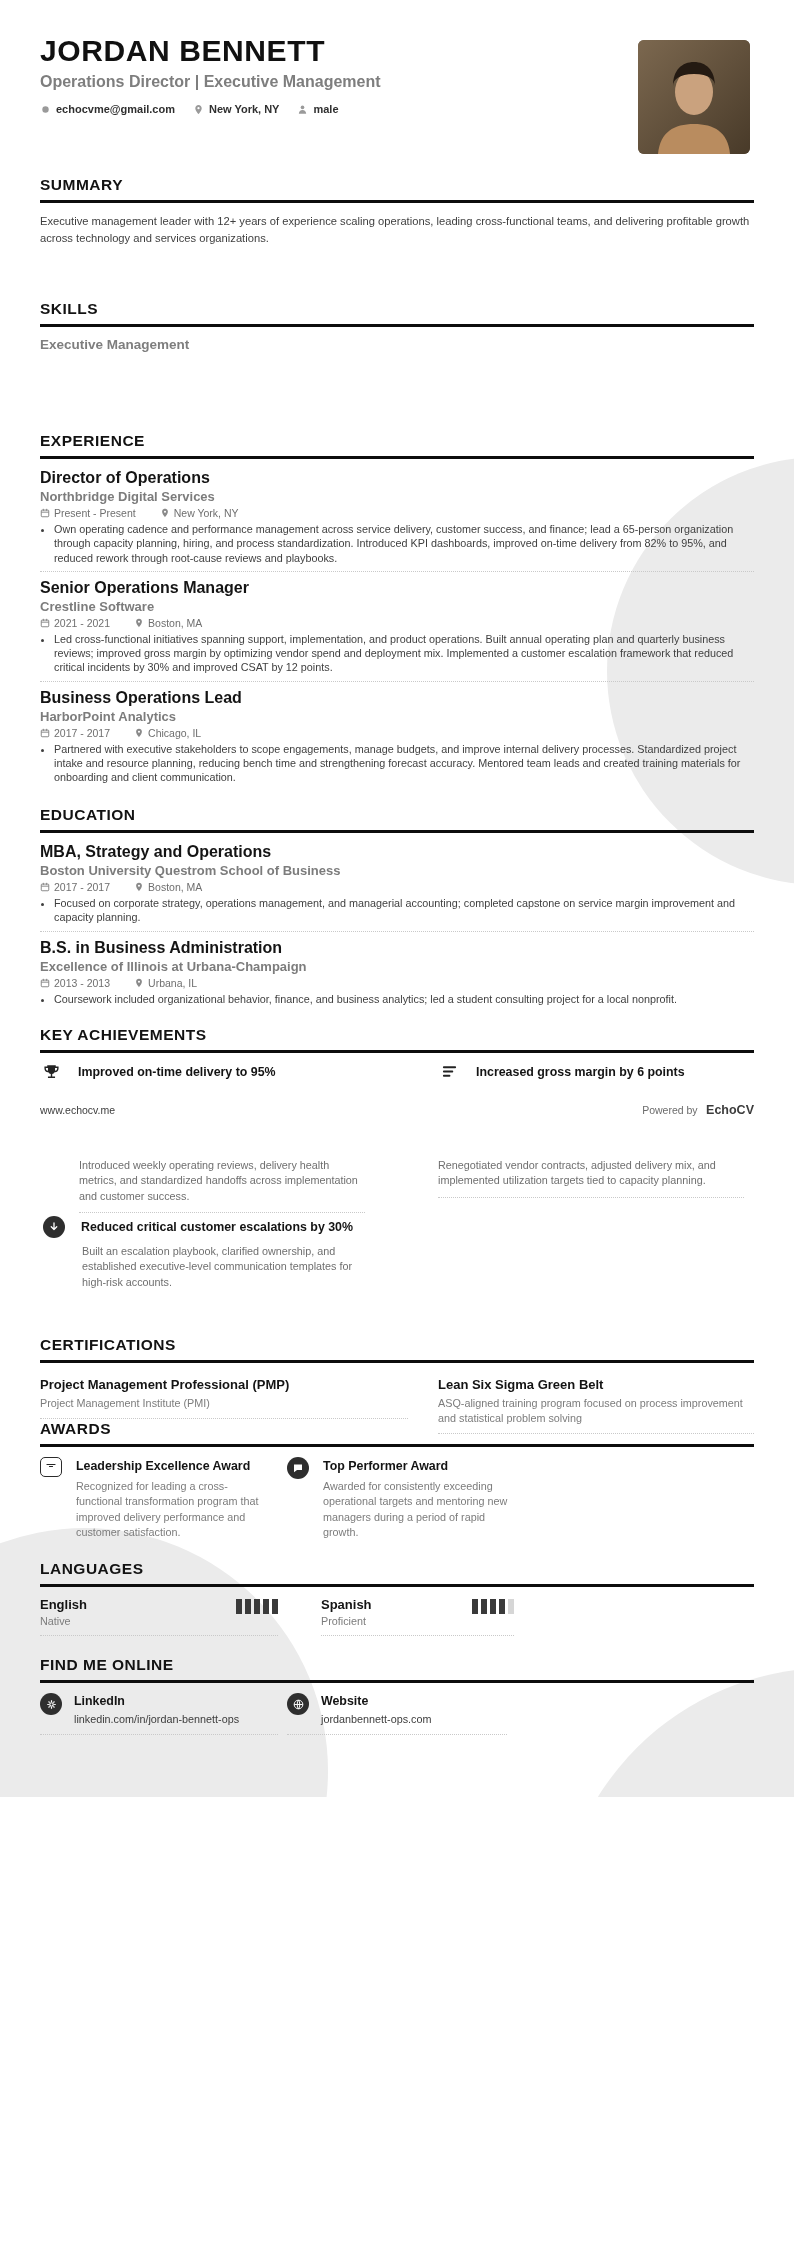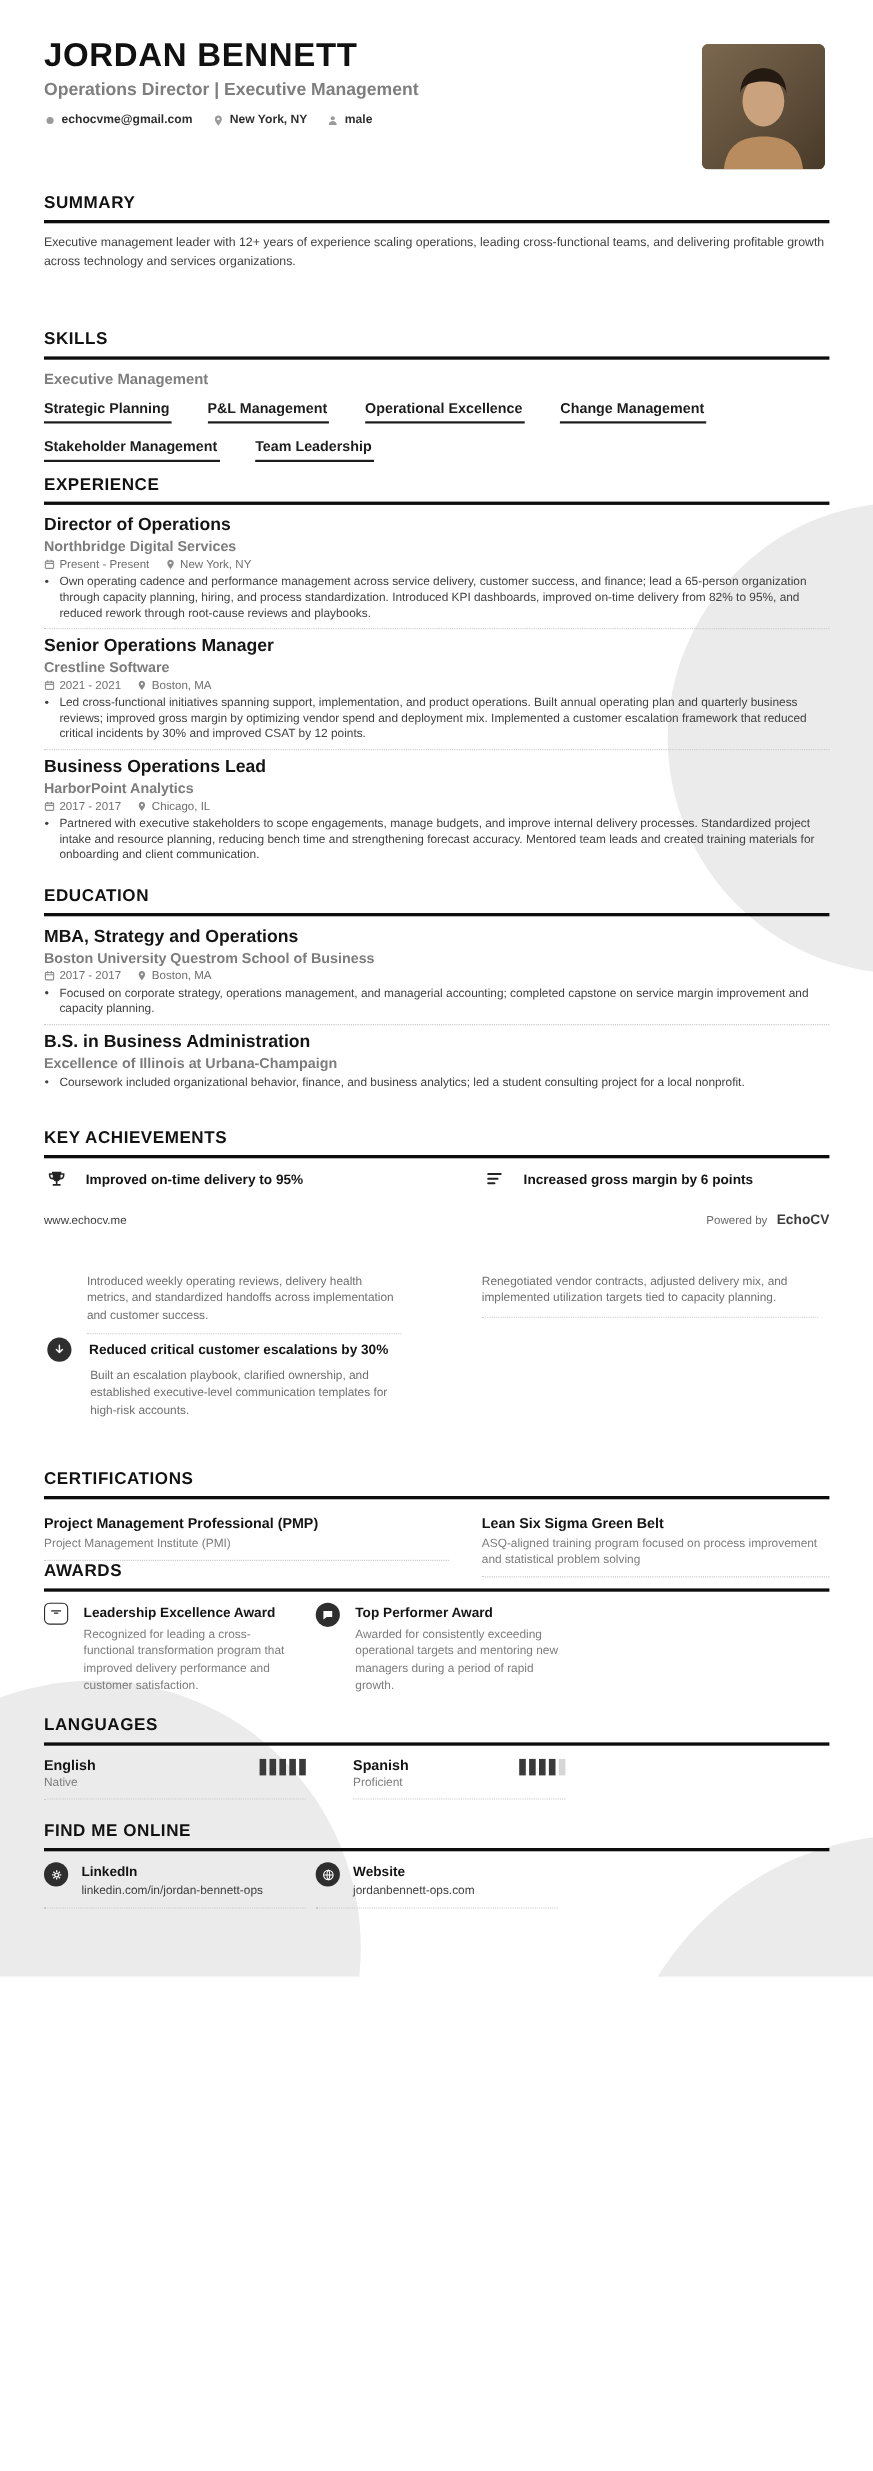--- a/index.html
+++ b/index.html
@@ -29,21 +29,21 @@
   
   .skill-group{font-size:13.5px;font-weight:700;color:#7e7e7e;margin:2px 0 10px 0;}
   .skill{display:inline-block;font-size:13px;font-weight:700;color:#1c1c1c;
          border-bottom:2px solid #1c1c1c;padding:0 2px 5px 0;margin:0 28px 12px 0;}
 
   
   .entry{padding-bottom:6px;margin-bottom:7px;border-bottom:1px dotted #c9c9c9;}
   .entry.last{border-bottom:none;}
   .job-title{font-size:16px;font-weight:800;color:#141414;margin:0;}
   .company{font-size:13px;font-weight:700;color:#7c7c7c;margin-top:2px;}
-  .meta{display:flex;align-items:center;gap:14px;margin-top:3px;font-size:10.5px;color:#6f6f6f;}
+  .meta{display:flex;align-items:center;gap:24px;margin-top:3px;font-size:10.5px;color:#6f6f6f;}
   .meta .pair{display:flex;align-items:center;}
   .mi{display:inline-flex;align-items:center;margin-right:4px;color:#8a8a8a;}
   .mi svg{width:10px;height:10px;display:block;}
   .bullets{margin:3px 0 0 0;padding-left:14px;}
   .bullets li{font-size:10.8px;line-height:1.32;color:#3f3f3f;}
 
   
   .ach-row{display:flex;}
   .ach-item-head{display:flex;align-items:center;}
   .ach-col-l{width:398px;}
@@ -163,28 +163,20 @@
   </div>
 
   <section class="abs" style="top:176px;">
     <h2 class="sec-h">SUMMARY</h2>
     <p class="para">Executive management leader with 12+ years of experience scaling operations, leading cross-functional teams, and delivering profitable growth across technology and services organizations.</p>
   </section>
 
   <section class="abs" style="top:300px;">
     <h2 class="sec-h">SKILLS</h2>
     <div class="skill-group">Executive Management</div>
-    <div>
-      <span class="skill">Strategic Planning</span>
-      <span class="skill">P&amp;L Management</span>
-      <span class="skill">Operational Excellence</span>
-      <span class="skill">Change Management</span>
-      <span class="skill">Stakeholder Management</span>
-      <span class="skill">Team Leadership</span>
-    </div>
   </section>
 
   <section class="abs" style="top:432px;">
     <h2 class="sec-h">EXPERIENCE</h2>
 
     <article class="entry">
       <h3 class="job-title">Director of Operations</h3>
       <div class="company">Northbridge Digital Services</div>
       <div class="meta">
         <span class="pair">
@@ -291,20 +283,39 @@
         </span>
       </div>
       <ul class="bullets">
         <li>Focused on corporate strategy, operations management, and managerial accounting; completed capstone on service margin improvement and capacity planning.</li>
       </ul>
     </article>
 
     <article class="entry last">
       <h3 class="job-title">B.S. in Business Administration</h3>
       <div class="company">Excellence of Illinois at Urbana-Champaign</div>
+      <div class="meta">
+        <span class="pair">
+          <span class="mi">
+              <svg viewBox="0 0 24 24">
+                <rect x="3" y="5" width="18" height="16" rx="2" fill="none" stroke="currentColor" stroke-width="2.4"></rect>
+                <path d="M3 10h18M8 2v5M16 2v5" stroke="currentColor" stroke-width="2.4"></path>
+              </svg>
+            </span>
+          <span>2013 - 2013</span>
+        </span>
+        <span class="pair">
+          <span class="mi">
+              <svg viewBox="0 0 24 24">
+                <path d="M12 2C8.1 2 5 5.1 5 9c0 5.2 7 13 7 13s7-7.8 7-13c0-3.9-3.1-7-7-7zm0 9.5A2.5 2.5 0 1 1 12 6.5a2.5 2.5 0 0 1 0 5z" fill="currentColor"></path>
+              </svg>
+            </span>
+          <span>Urbana, IL</span>
+        </span>
+      </div>
       <ul class="bullets">
         <li>Coursework included organizational behavior, finance, and business analytics; led a student consulting project for a local nonprofit.</li>
       </ul>
     </article>
   </section>
 
   <section class="abs" style="top:1026px;">
     <h2 class="sec-h">KEY ACHIEVEMENTS</h2>
     <div class="ach-row">
       <div class="ach-col-l ach-item-head">

